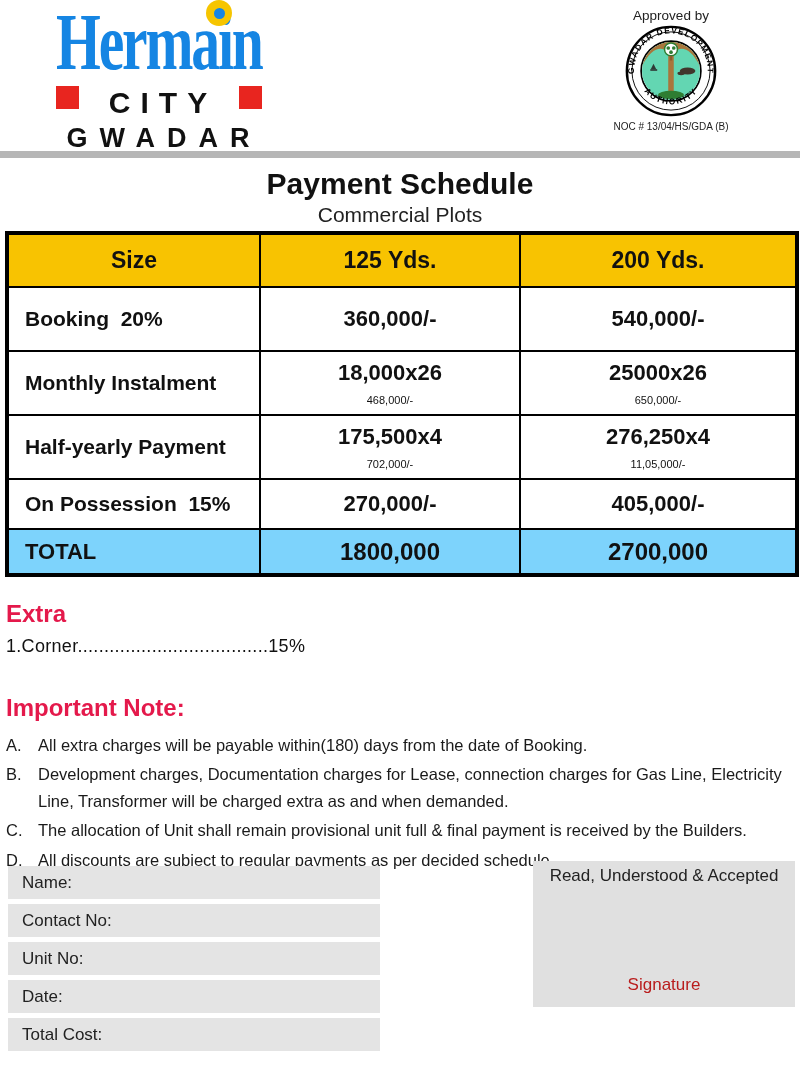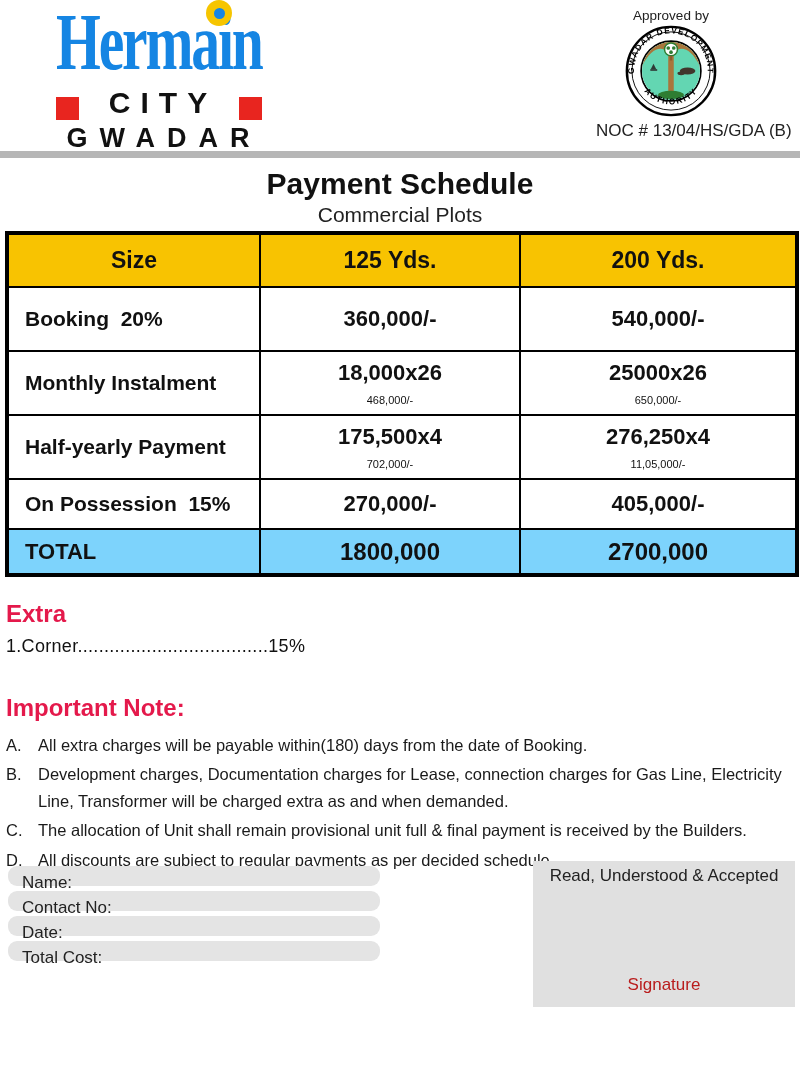--- a/index.html
+++ b/index.html
@@ -12,32 +12,32 @@
   .brand {
     font-family:"Liberation Serif", serif; font-weight:bold;
     font-size:80px; line-height:80px; color:#1585E3;
     letter-spacing:-3px; transform:scaleX(0.72); transform-origin:left top;
     white-space:nowrap;
   }
   .logo-dot { position:absolute; left:150px; top:-2px; width:26px; height:26px;
     background:#F6C500; border-radius:50%; }
   .logo-dot::after { content:""; position:absolute; left:7.5px; top:7.5px;
     width:11px; height:11px; background:#1585E3; border-radius:50%; }
-  .city-row { display:flex; align-items:flex-end; margin-top:0px; width:206px; }
+  .city-row { display:flex; align-items:flex-start; margin-top:0px; width:206px; }
   .red-square { width:23px; height:23px; background:#E8251F; flex:0 0 auto; }
   .city-text { flex:1; text-align:center; font-weight:bold; font-size:30px;
     letter-spacing:10px; color:#111; padding-left:8px; }
   .gwadar-text { width:206px; text-align:center; font-weight:bold; font-size:27px;
     letter-spacing:12px; color:#111; margin-top:3px; padding-left:10px; }
 
   
   .stamp { position:absolute; left:596px; top:8px; width:150px; text-align:center; }
   .approved-by { font-size:13.5px; color:#222; margin-bottom:2px; }
   .seal { width:92px; height:92px; margin:0 auto; display:block; }
-  .noc { font-size:17px; color:#222; margin-top:4px; white-space:nowrap; }
+  .noc { font-size:10px; color:#222; margin-top:4px; white-space:nowrap; }
 
   
   .divider { position:absolute; top:151px; left:0; width:800px; height:7px; background:#B6B6B6; }
 
   
   .title-block { position:absolute; top:167px; left:0; width:800px; text-align:center; }
   .main-title { font-size:30px; font-weight:bold; color:#111; }
   .sub-title { font-size:21px; color:#222; margin-top:2px; }
 
   
@@ -65,22 +65,22 @@
 
   
   .notes { position:absolute; top:694px; left:6px; width:792px; }
   .notes-h { color:#E4194B; font-weight:bold; font-size:24px; margin-bottom:10px; }
   .note-item { display:grid; grid-template-columns:32px 1fr; font-size:16.5px;
     color:#1a1a1a; line-height:1.6; margin-bottom:3px; }
   .note-letter { font-weight:normal; }
 
   
   .form-col { position:absolute; left:8px; top:866px; width:372px; }
-  .form-field { background:#E4E4E4; height:20px; line-height:33px; margin-bottom:5px;
-    padding-left:14px; font-size:17px; color:#222;border-radius:9px; }
+  .form-field { background:#E4E4E4; height:33px; line-height:33px; margin-bottom:5px;
+    padding-left:14px; font-size:17px; color:#222; }
 
   .sig-box { position:absolute; left:533px; top:861px; width:262px; height:146px;
     background:#E0E0E0; text-align:center; }
   .sig-top { font-size:17px; color:#222; padding-top:5px; }
   .sig-bottom { position:absolute; bottom:12px; left:0; width:100%; font-size:17px; color:#b91c1c; }
 </style>
 </head>
 <body>
 
 <div class="page">
@@ -215,20 +215,21 @@
     </div>
     <div class="note-item">
       <span class="note-letter">D.</span>
       <span>All discounts are subject to regular payments as per decided schedule.</span>
     </div>
   </div>
 
   <div class="form-col">
     <div class="form-field">Name:</div>
     <div class="form-field">Contact No:</div>
+    <div class="form-field">Unit No:</div>
     <div class="form-field">Date:</div>
     <div class="form-field">Total Cost:</div>
   </div>
 
   <div class="sig-box">
     <div class="sig-top">Read, Understood &amp; Accepted</div>
     <div class="sig-bottom">Signature</div>
   </div>
 
 </div>

